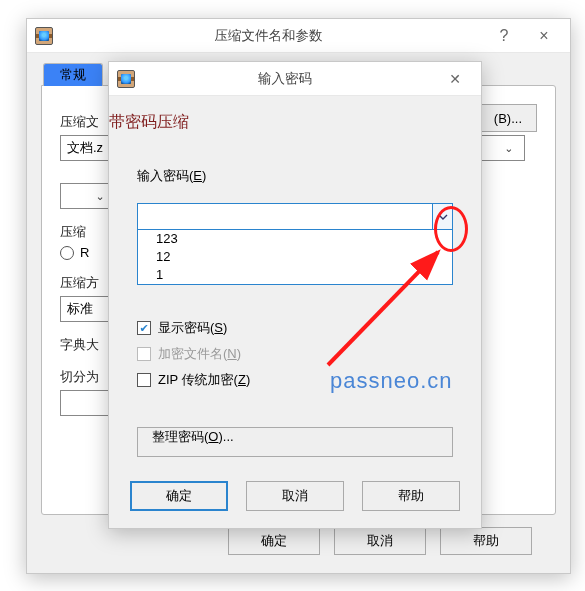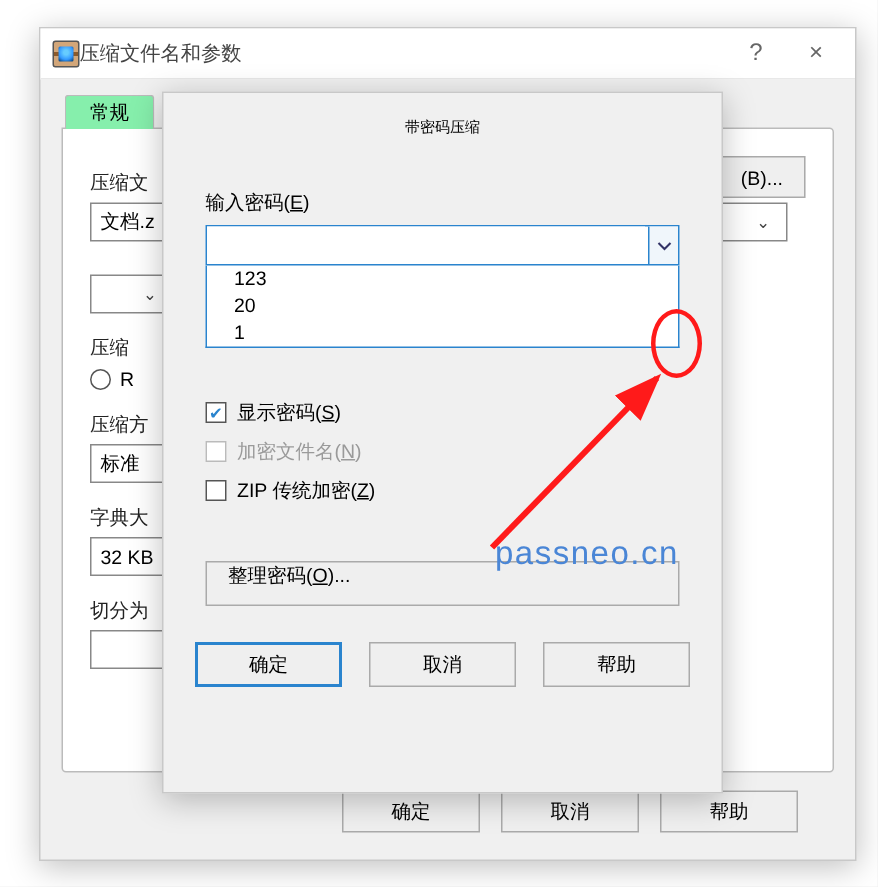--- a/index.html
+++ b/index.html
@@ -19,20 +19,21 @@
     border: 1px solid #c8c8c8;
     box-shadow: 0 4px 20px rgba(0,0,0,0.25);
   }
   .titlebar {
     height: 34px;
     background: #fff;
     display: flex;
     align-items: center;
     padding: 0 6px 0 8px;
     border-bottom: 1px solid #e8e8e8;
+    text-align: center;
   }
   .titlebar .title { flex: 1; color: #444; font-size: 13.5px; }
   .titlebar .btns { display: flex; }
   .titlebar .tb-btn {
     width: 40px; height: 28px;
     display: flex; align-items: center; justify-content: center;
     color: #666; font-size: 16px;
   }
   
   .rar-icon {
@@ -49,21 +50,21 @@
     border-radius:1px;
   }
   
   .back {
     left: 26px; top: 18px; width: 545px; height: 556px;
   }
   .back .body { padding: 10px 14px 14px; }
   .tabs { display:flex; gap:0; margin-bottom:-1px; padding-left:2px;}
   .tab {
     padding: 2px 16px;
-    background:#86efac;
+    background:#3b82f6;
     border:1px solid #bbb;
     border-bottom:none;
     border-radius:3px 3px 0 0;
     font-size:13px;
   }
   .panel {
     background:#fff;
     border:1px solid #bbb;
     border-radius:0 3px 3px 3px;
     padding: 18px 18px 14px;
@@ -105,30 +106,30 @@
   .back-buttons .btn { width:92px; }
 
   
   .dlg {
     left: 108px; top: 61px; width: 374px; height: 468px;
     z-index: 10;
   }
   .dlg .titlebar { background:#fff; }
   .dlg .body { padding: 0; }
   .dlg .subtitle {
-    text-align:center;
+    text-align:left;
     padding: 16px 0 14px;
-    font-size:10px;
-    color:#000000;
+    font-size:16px;
+    color:#7f1d1d;
   }
   .dlg .inner {
     margin: 0 14px;
     padding: 20px 14px 8px;
   }
-  .pw-label { font-size:13px; margin-bottom:6px; }
+  .pw-label { font-size:13px; margin-bottom:18px; }
   .pw-combo {
     position:relative;
     height:27px;
     border:1px solid #2a84ce;
     background:#fff;
   }
   .pw-combo input {
     border:none; outline:none; width:calc(100% - 22px);
     height:100%; padding:0 6px; font-size:13px;
   }
@@ -186,21 +187,21 @@
   .annot-arrow {
     position:absolute;
     z-index:29;
     left: 318px; top: 240px;
     width: 140px; height: 130px;
     pointer-events:none;
   }
   .watermark {
     position:absolute;
     z-index:31;
-    left: 330px; top: 356px;
+    left: 330px; top: 368px;
     font-size: 22px;
     color:#4a86d6;
     letter-spacing:1px;
     pointer-events:none;
     font-family: Arial, sans-serif;
   }
   .u { text-decoration: underline; }
 </style>
 </head>
 <body>
@@ -255,57 +256,61 @@
 
       <div class="row">
         <div class="label">压缩方</div>
         <div class="combo" style="width:56px;">
           <span>标准</span>
         </div>
       </div>
 
       <div class="row">
         <div class="label">字典大</div>
-        <div class="combo" style="width:56px;">
-          <span>32 KB</span>
-        </div>
       </div>
 
       <div class="row">
         <div class="label">切分为</div>
         <div class="textbox" style="width:56px;"></div>
       </div>
     </div>
     <div class="back-buttons">
       <div class="btn">确定</div>
       <div class="btn">取消</div>
       <div class="btn">帮助</div>
     </div>
   </div>
 </div>
 
 <div class="window dlg">
+  <div class="titlebar">
+    <span class="rar-icon"></span>
+    <span class="title">输入密码</span>
+    <div class="btns">
+      <div class="tb-btn" style="font-size:14px;">✕</div>
+    </div>
+  </div>
   <div class="body">
     <div class="subtitle">带密码压缩</div>
     <div class="inner">
       <div class="pw-label">
         <span>输入密码(</span><span class="u">E</span><span>)</span>
       </div>
       <div class="pw-combo">
         <input type="text" value="" style="">
         <div class="dd-btn">
           <svg viewBox="0 0 10 10">
               <path d="M1 3 L5 7 L9 3" fill="none" stroke="#2a5" stroke-width="0"></path>
               <path d="M1 3 L5 7 L9 3" fill="none" stroke="#336" stroke-width="1.4"></path>
             </svg>
         </div>
       </div>
       <div class="dropdown-list">
         <div class="item">123</div>
-        <div class="item">20</div>
+        <div class="item">12</div>
         <div class="item">1</div>
       </div>
 
       <div style="height:26px;"></div>
 
       <div class="check-row">
         <span class="checkbox">✔</span>
         <span>
           <span>显示密码(</span><span class="u">S</span><span>)</span>
         </span>

